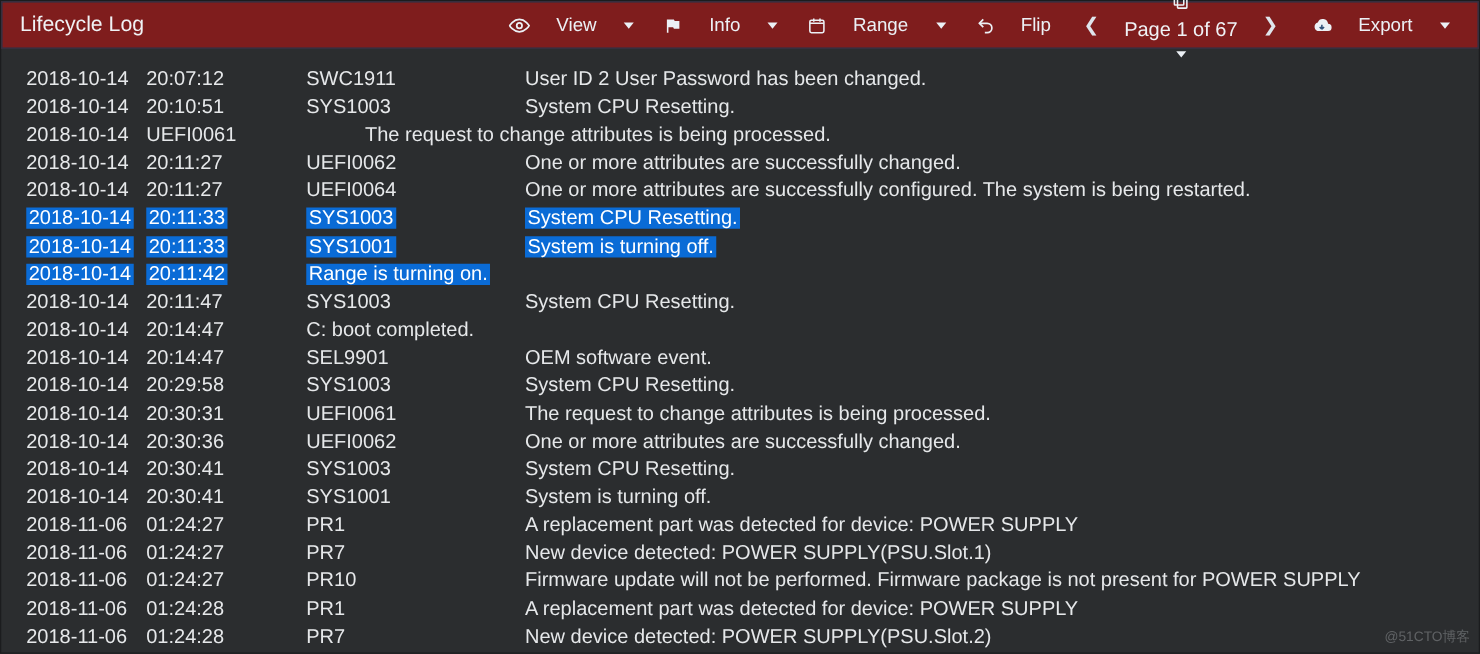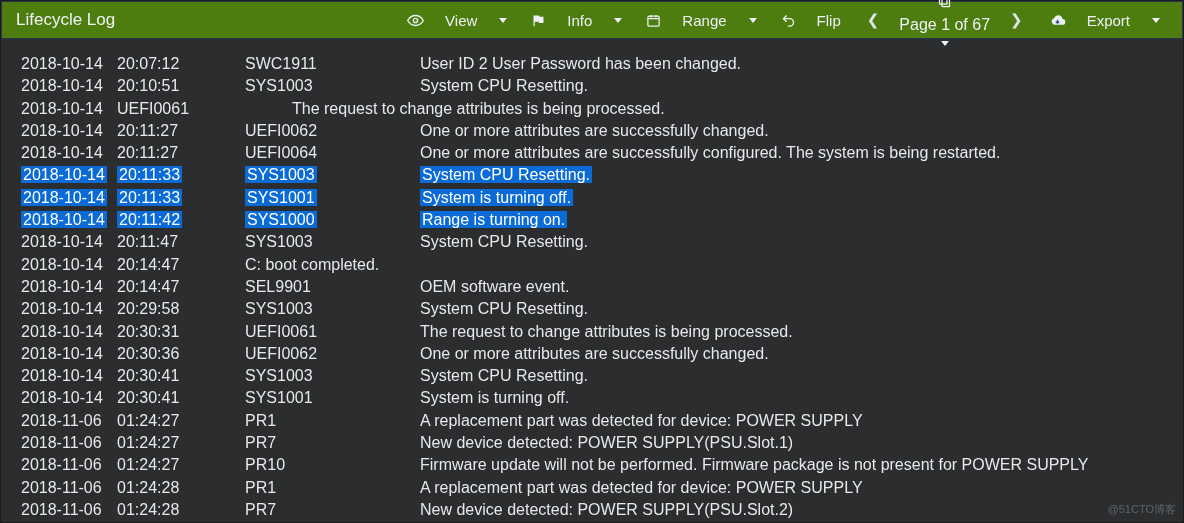--- a/index.html
+++ b/index.html
@@ -1,18 +1,18 @@
 <!DOCTYPE html>
 <html><head>
 <meta charset="utf-8">
 <style>
   * { margin:0; padding:0; box-sizing:border-box; }
   html,body { width:1184px; height:523px; background:#2b2d2f; font-family:"Segoe UI","Helvetica Neue",Arial,sans-serif; color:#e6e8ea; overflow:hidden; }
   .frame { width:1184px; height:523px; border:1px solid #1b1c1e; display:flex; flex-direction:column; }
-  .hbar { background:#4d7c0f; height:38px; display:flex; align-items:center; color:#f0f2f5; border:1px solid #26344a; }
+  .hbar { background:#7f1d1d; height:38px; display:flex; align-items:center; color:#f0f2f5; border:1px solid #26344a; }
   .title { font-size:17px; padding:0 14px; flex:0 0 auto; }
   .spacer { flex:1 1 auto; }
   .btn { display:flex; align-items:center; gap:21px; padding:0 12px; height:38px; font-size:15px; color:#ecf0f5; cursor:pointer; }
   .caret { width:0; height:0; border-left:4px solid transparent; border-right:4px solid transparent; border-top:5px solid #ecf0f5; margin-left:1px; }
   .pagebox { display:flex; align-items:center; gap:14px; padding:0 8px; }
   .chev { font-size:15px; color:#dfe5ec; padding:4px 6px; cursor:pointer; }
   .pageinner { display:flex; align-items:center; gap:7px;flex-direction:column; }
   svg { display:block; }
   .logwrap { flex:1 1 auto; overflow:hidden; padding:14px 0 0 0; }
   .row { display:flex; align-items:baseline; font-size:16px; line-height:22.3px; height:22.3px; padding-left:20px; white-space:nowrap; }
@@ -127,21 +127,20 @@
       </div>
       <div class="row">
         <span class="c-date"><span class="hl">2018-10-14</span></span>
         <span class="c-time"><span class="hl">20:11:33</span></span>
         <span class="c-code"><span class="hl">SYS1001</span></span>
         <span class="c-desc"><span class="hl">System is turning off.</span></span>
       </div>
       <div class="row">
         <span class="c-date"><span class="hl">2018-10-14</span></span>
         <span class="c-time"><span class="hl">20:11:42</span></span>
-        <span class="c-code"><span class="hl">SYS1000</span></span>
         <span class="c-desc"><span class="hl">Range is turning on.</span></span>
       </div>
       <div class="row">
         <span class="c-date"><span class="">2018-10-14</span></span>
         <span class="c-time"><span class="">20:11:47</span></span>
         <span class="c-code"><span class="">SYS1003</span></span>
         <span class="c-desc"><span class="">System CPU Resetting.</span></span>
       </div>
       <div class="row">
         <span class="c-date"><span class="">2018-10-14</span></span>

